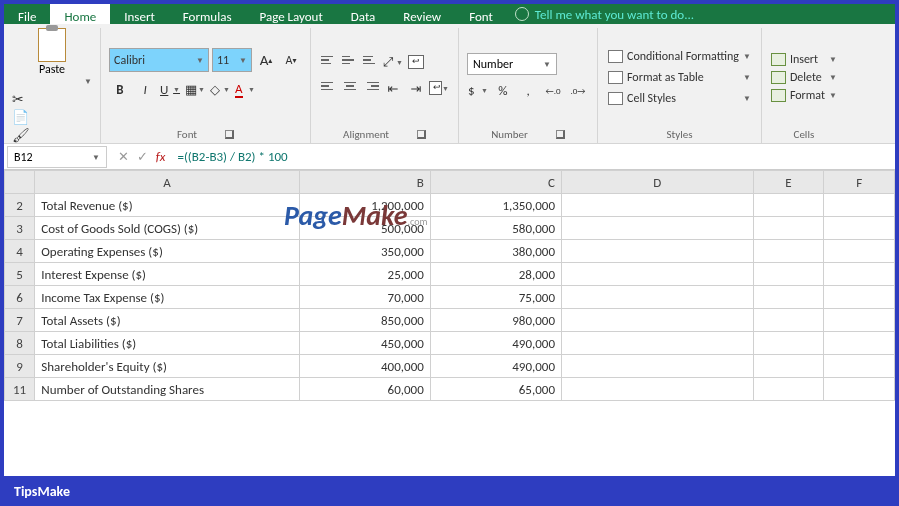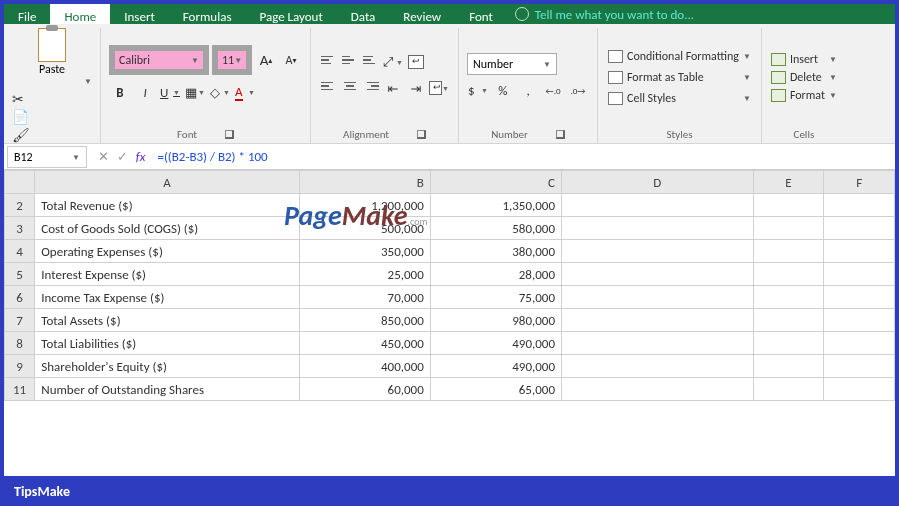--- a/index.html
+++ b/index.html
@@ -15,21 +15,21 @@
 .group-body{flex:1;display:flex;flex-direction:column;justify-content:center}
 .group-title{font-size:11px;color:#666;text-align:center;padding:2px 0;display:flex;justify-content:center;align-items:center;gap:28px}
 .dlg{width:9px;height:9px;border:1px solid #888;border-right:2px solid #666;border-bottom:2px solid #666}
 .clip{display:flex;gap:3px}
 .clip-main{display:flex;flex-direction:column;align-items:center;font-size:12px}
 .clip-icon{width:28px;height:34px;background:#fff;border:1px solid #b88a3a;position:relative}
 .clip-icon:before{content:'';position:absolute;top:-4px;left:7px;width:12px;height:6px;background:#999;border-radius:2px}
 .clip-side{display:flex;flex-direction:column;gap:3px;margin-top:2px}
 .sc{width:15px;height:15px;font-size:14px;color:#333}
 .font-row{display:flex;gap:3px;margin-bottom:6px;align-items:center}
-.combo{background:#f9a8d4;border:6px solid #a3a3a3;height:30px;display:flex;align-items:center;padding:0 4px;font-size:12px;color:#333}
+.combo{background:#7dd3fc;border:1px solid #a3a3a3;height:24px;display:flex;align-items:center;padding:0 4px;font-size:12px;color:#333}
 .combo.name{width:100px}
 .combo.size{width:40px}
 .dd{font-size:8px;color:#666;margin-left:auto}
 .btn{width:22px;height:22px;display:flex;align-items:center;justify-content:center;font-size:13px;color:#333;border:1px solid transparent}
 .bold{font-weight:bold}
 .italic{font-style:italic}
 .under{text-decoration:underline}
 .align-row{display:flex;gap:1px;margin-bottom:4px}
 .al{width:20px;height:18px;display:flex;flex-direction:column;justify-content:center;gap:2px;padding:2px}
 .al span{height:1.5px;background:#666;display:block}
@@ -38,24 +38,24 @@
 .num-row1{display:flex;align-items:center;margin-bottom:5px}
 .num-combo{background:#fff;border:1px solid #aaa;height:22px;width:90px;display:flex;align-items:center;padding:0 5px;font-size:12px}
 .num-row2{display:flex;gap:3px;align-items:center}
 .styles-body{display:flex;flex-direction:column;gap:3px;font-size:12px;color:#333}
 .style-item{display:flex;align-items:center;gap:4px;padding:2px}
 .ic{width:15px;height:13px;background:#fff;border:1px solid #777;display:inline-block}
 .cells-body{display:flex;flex-direction:column;gap:2px;font-size:12px;color:#333}
 .cell-item{display:flex;align-items:center;gap:4px;padding:1px}
 .ci{width:15px;height:13px;background:#e8f0e0;border:1px solid #689040;display:inline-block}
 .namebox-row{display:flex;align-items:center;height:26px;border-bottom:1px solid #ccc;background:#fff}
-.namebox{width:80px;border:1px solid #ccc;height:22px;display:flex;align-items:center;padding:0 6px;font-size:12px;margin:0 3px}
+.namebox{width:100px;border:1px solid #ccc;height:22px;display:flex;align-items:center;padding:0 6px;font-size:12px;margin:0 3px}
 .fx-btns{display:flex;gap:8px;padding:0 8px;color:#999;font-size:13px}
-.fxlabel{font-style:italic;font-size:13px;color:#6d28d9;margin-right:6px}
-.formula{flex:1;font-size:13px;color:#1d4ed8;padding-left:6px}
+.fxlabel{font-style:italic;font-size:13px;color:#b91c1c;margin-right:6px}
+.formula{flex:1;font-size:13px;color:#0f766e;padding-left:6px}
 .sheet{flex:1;overflow:hidden;background:#fff;position:relative}
 table{border-collapse:collapse;width:100%;font-size:13px;color:#333}
 th,td{border:1px solid #d0d0d0;height:23px;padding:0 6px;font-weight:normal;text-align:left}
 th{background:#e8e8e8;text-align:center;color:#444}
 .rh{background:#e8e8e8;text-align:center;width:30px;color:#444}
 .colA{width:262px}
 .colB,.colC{width:130px;text-align:right}
 .colD{width:190px}
 .colE,.colF{width:70px}
 .watermark{position:absolute;top:28px;left:280px;font-size:28px;font-weight:bold;color:#2b5aa8;font-style:italic;pointer-events:none}

